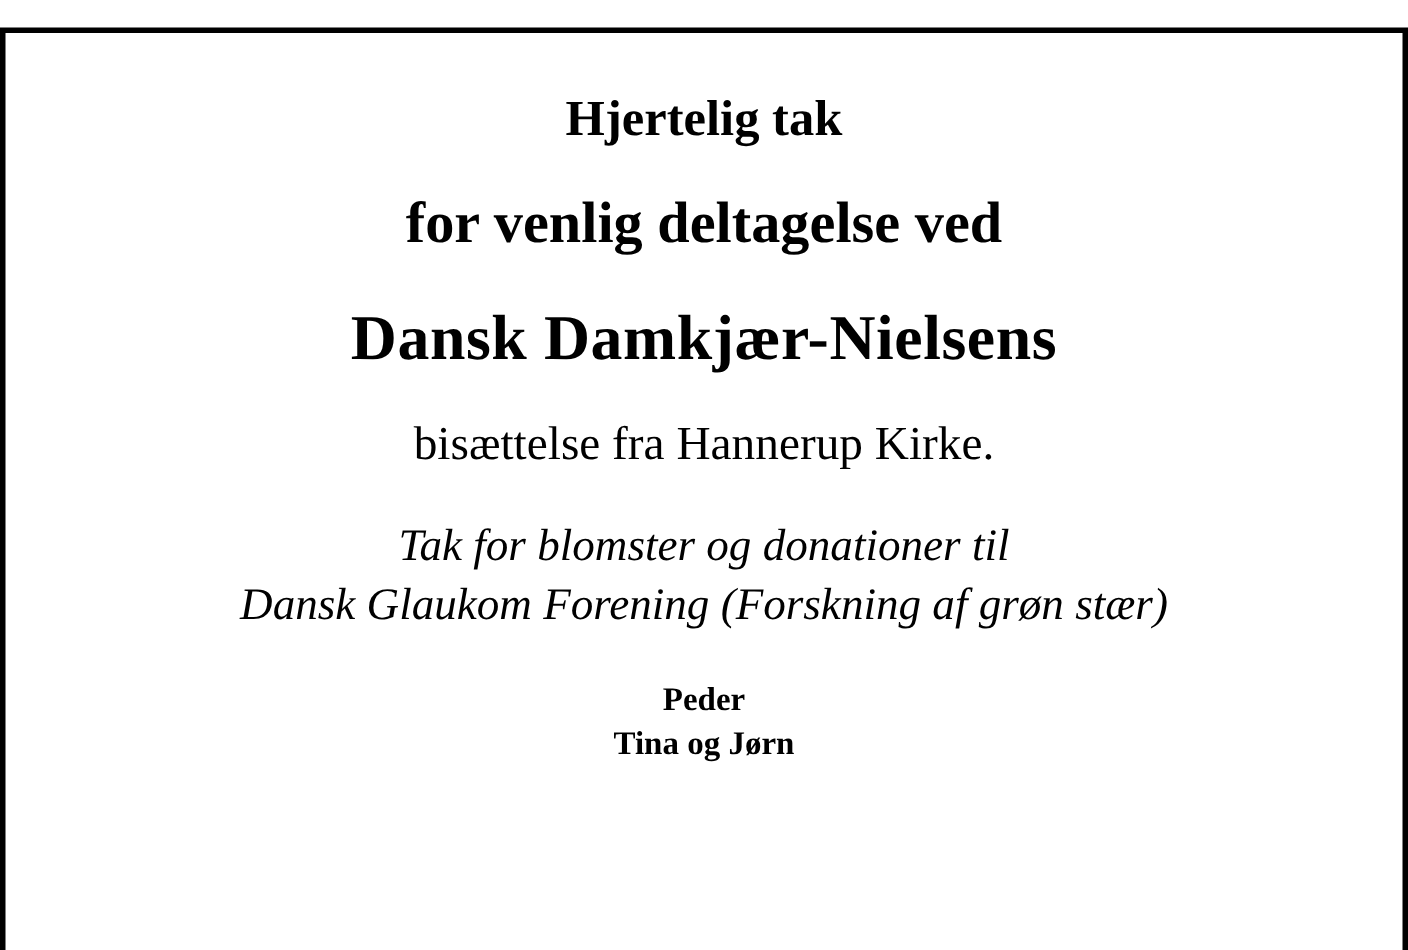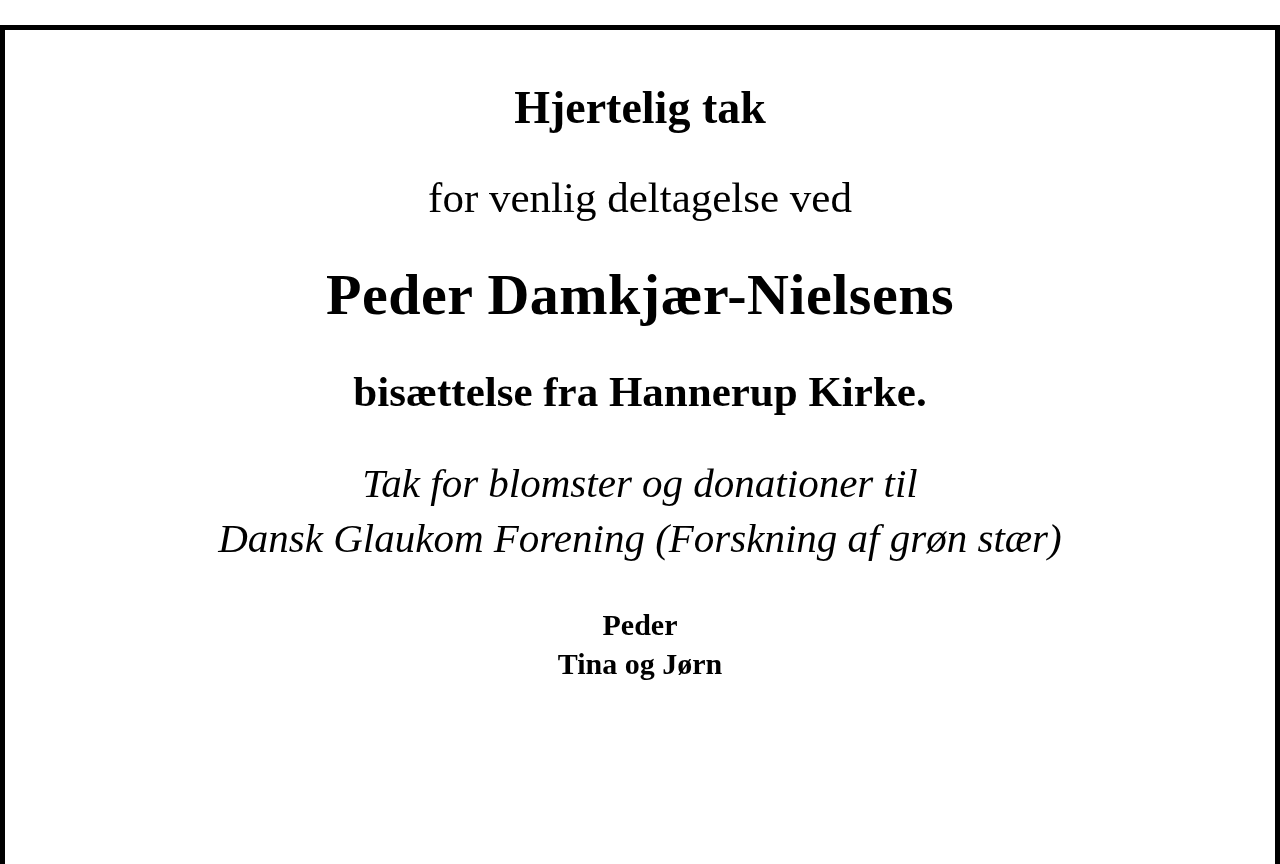--- a/index.html
+++ b/index.html
@@ -30,32 +30,32 @@
     text-align: center;
     line-height: 1.15;
     white-space: pre-line;
   }
   .l-thanks {
     font-weight: bold;
     font-size: 46px;
     margin-top: 12px;
   }
   .l-subtitle {
-    font-weight: normal;
-    font-size: 43px;
+    font-weight: bold;
+    font-size: 53px;
     margin-top: 38px;
   }
   .l-name {
     font-weight: bold;
     font-size: 58px;
     margin-top: 40px;
     letter-spacing: 0.5px;
   }
   .l-place {
-    font-weight: bold;
+    font-weight: normal;
     font-size: 43px;
     margin-top: 38px;
   }
   .l-donation {
     font-style: italic;
     font-size: 41px;
     margin-top: 40px;
     line-height: 1.32;
   }
   .l-signers {
@@ -70,19 +70,19 @@
     margin-top: 42px;
     line-height: 1.34;
   }
 </style>
 </head>
 <body>
 
 <div class="notice-card">
   <div class="line l-thanks">Hjertelig tak</div>
   <div class="line l-subtitle">for venlig deltagelse ved</div>
-  <div class="line l-name">Peder Damkjær-Nielsens</div>
+  <div class="line l-name">Dansk Damkjær-Nielsens</div>
   <div class="line l-place">bisættelse fra Hannerup Kirke.</div>
   <div class="line l-donation">Tak for blomster og donationer til
 Dansk Glaukom Forening (Forskning af grøn stær)</div>
   <div class="line l-signers">Peder
 Tina og Jørn</div>
 </div>
 
 </body></html>

